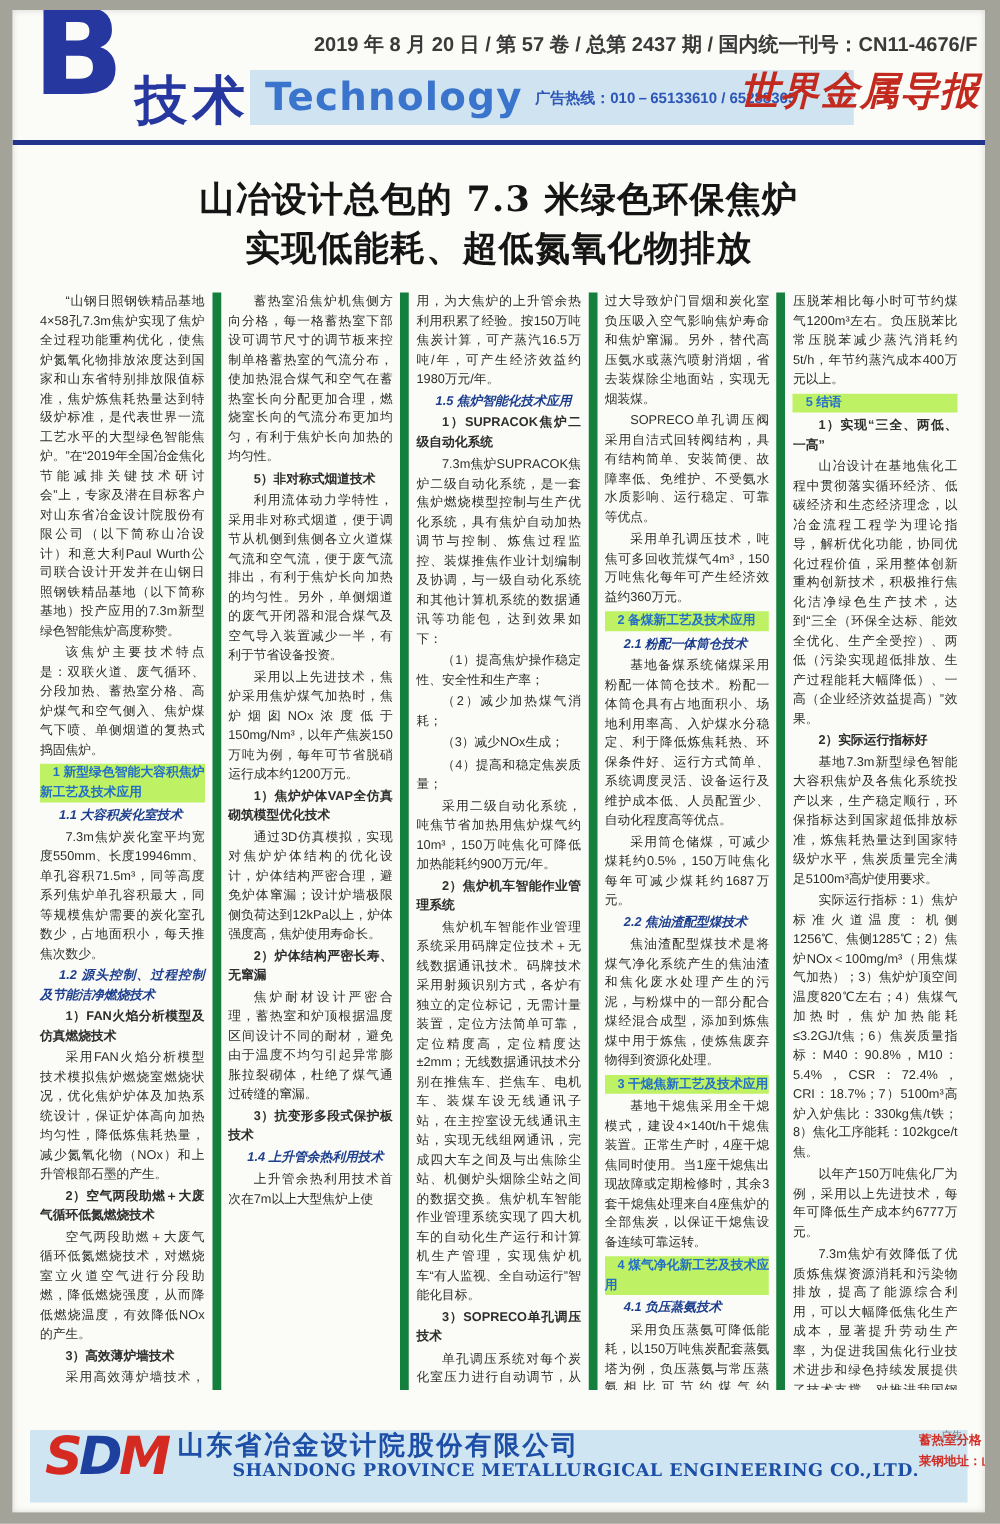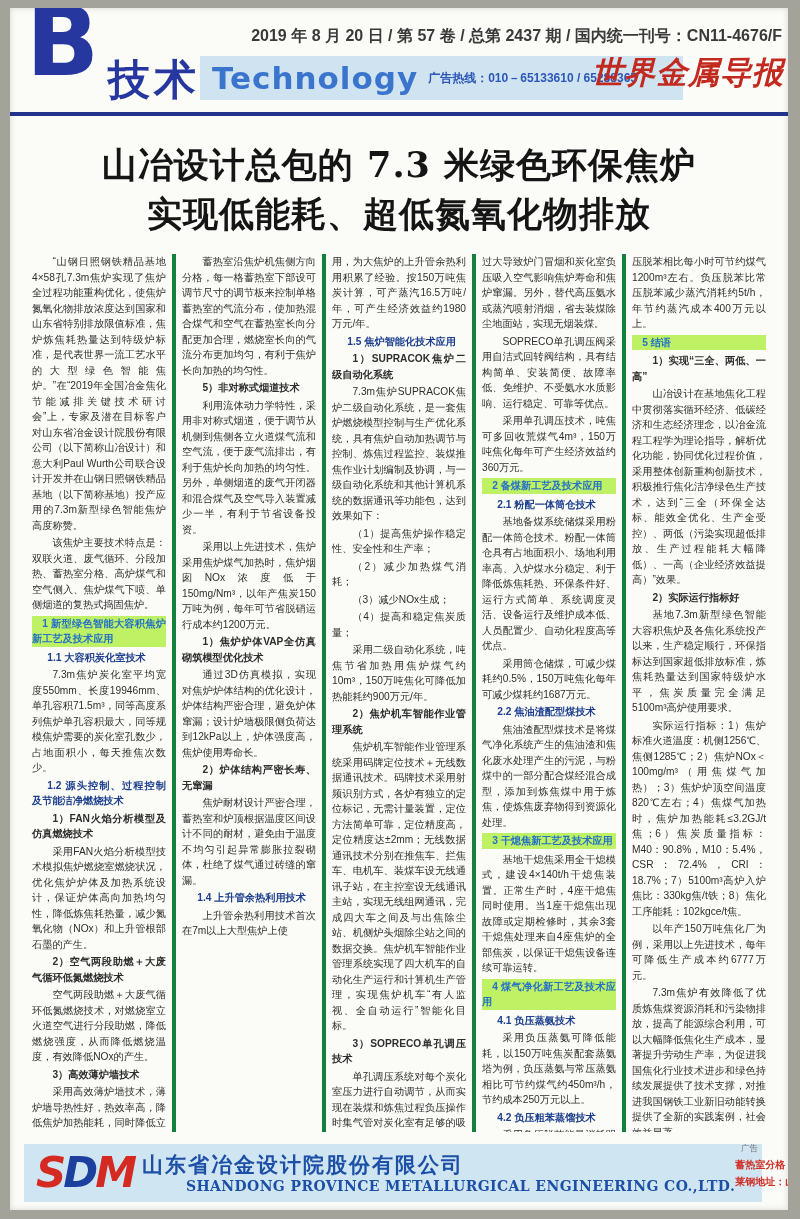--- a/index.html
+++ b/index.html
@@ -40,48 +40,48 @@
   }
   .paper-name{
     position:absolute;right:4px;top:44px;font-size:31px;font-weight:bold;font-style:italic;
     color:#c22a20;font-family:"DejaVu Serif", serif;letter-spacing:1px;white-space:nowrap;
   }
   .masthead-rule{position:absolute;left:0;right:0;bottom:0;height:4px;background:#22338c;}
   
   .headline{
     margin-top:24px;text-align:center;color:#151515;
     font-family:"DejaVu Serif", serif;font-weight:bold;
-    font-size:35px;line-height:1.4;letter-spacing:1px;
+    font-size:28px;line-height:1.4;letter-spacing:1px;
   }
   
   .columns{
     display:flex;gap:0;padding:16px 16px 0 16px;box-sizing:border-box;
   }
   .col{
     flex:1;height:878px;overflow:hidden;
     text-align:justify;font-size:10.2px;line-height:1.52;color:#2e2e2e;
-    padding:0 6px;border-right:4px solid #15803d;
+    padding:0 6px;border-right:7px solid #15803d;
   }
   .col:last-child{border-right:none;}
   .blk{margin:0 0 2px 0;}
   .blk.p,.blk.pc{text-indent:2em;}
   .blk.pc{text-indent:0;}
   .blk.h1{
     color:#2470c8;font-weight:bold;background:#bef264;
     text-indent:1em;margin:3px 0;
   }
   .blk.sub{
-    color:#1d3f8e;font-weight:bold;text-indent:1.5em;margin:2px 0;
+    color:#1d3f8e;font-weight:bold;font-style:italic;text-indent:1.5em;margin:2px 0;
   }
   .blk.b{font-weight:bold;text-indent:2em;}
   .blk.author{font-weight:bold;font-style:italic;text-indent:2em;margin-top:6px;}
   
   .footer{
-    position:absolute;left:14px;right:26px;bottom:8px;height:58px;
-    background:#cfe6f2;display:flex;align-items:center;padding:0 12px;box-sizing:border-box;
+    position:absolute;left:14px;right:14px;bottom:8px;height:58px;
+    background:#cfe6f2;display:flex;align-items:flex-start;padding:0 12px;box-sizing:border-box;
   }
   .sdm-logo{
     font-size:42px;font-weight:bold;font-style:italic;letter-spacing:-3px;line-height:1;
     font-family:"DejaVu Sans", sans-serif;flex:0 0 auto;
   }
   .sdm-logo .l-s{color:#d42a22;}
   .sdm-logo .l-d{color:#1d3f9e;}
   .sdm-logo .l-m{color:#d42a22;}
   .company{margin-left:8px;flex:0 0 auto;}
   .company-cn{font-size:21px;font-weight:bold;color:#1d4fa6;letter-spacing:2px;line-height:1.2;}
@@ -130,20 +130,21 @@
       </div>
       <div class="col">
         <div class="blk p">蓄热室沿焦炉机焦侧方向分格，每一格蓄热室下部设可调节尺寸的调节板来控制单格蓄热室的气流分布，使加热混合煤气和空气在蓄热室长向分配更加合理，燃烧室长向的气流分布更加均匀，有利于焦炉长向加热的均匀性。</div>
         <div class="blk b">5）非对称式烟道技术</div>
         <div class="blk p">利用流体动力学特性，采用非对称式烟道，便于调节从机侧到焦侧各立火道煤气流和空气流，便于废气流排出，有利于焦炉长向加热的均匀性。另外，单侧烟道的废气开闭器和混合煤气及空气导入装置减少一半，有利于节省设备投资。</div>
         <div class="blk p">采用以上先进技术，焦炉采用焦炉煤气加热时，焦炉烟囱NOx浓度低于150mg/Nm³，以年产焦炭150万吨为例，每年可节省脱硝运行成本约1200万元。</div>
         <div class="blk b">1）焦炉炉体VAP全仿真砌筑模型优化技术</div>
         <div class="blk p">通过3D仿真模拟，实现对焦炉炉体结构的优化设计，炉体结构严密合理，避免炉体窜漏；设计炉墙极限侧负荷达到12kPa以上，炉体强度高，焦炉使用寿命长。</div>
         <div class="blk b">2）炉体结构严密长寿、无窜漏</div>
         <div class="blk p">焦炉耐材设计严密合理，蓄热室和炉顶根据温度区间设计不同的耐材，避免由于温度不均匀引起异常膨胀拉裂砌体，杜绝了煤气通过砖缝的窜漏。</div>
+        <div class="blk b">3）抗变形多段式保护板技术</div>
         <div class="blk sub">1.4 上升管余热利用技术</div>
         <div class="blk p">上升管余热利用技术首次在7m以上大型焦炉上使</div>
       </div>
       <div class="col">
         <div class="blk pc">用，为大焦炉的上升管余热利用积累了经验。按150万吨焦炭计算，可产蒸汽16.5万吨/年，可产生经济效益约1980万元/年。</div>
         <div class="blk sub">1.5 焦炉智能化技术应用</div>
         <div class="blk b">1）SUPRACOK焦炉二级自动化系统</div>
         <div class="blk p">7.3m焦炉SUPRACOK焦炉二级自动化系统，是一套焦炉燃烧模型控制与生产优化系统，具有焦炉自动加热调节与控制、炼焦过程监控、装煤推焦作业计划编制及协调，与一级自动化系统和其他计算机系统的数据通讯等功能包，达到效果如下：</div>
         <div class="blk p">（1）提高焦炉操作稳定性、安全性和生产率；</div>
         <div class="blk p">（2）减少加热煤气消耗；</div>

